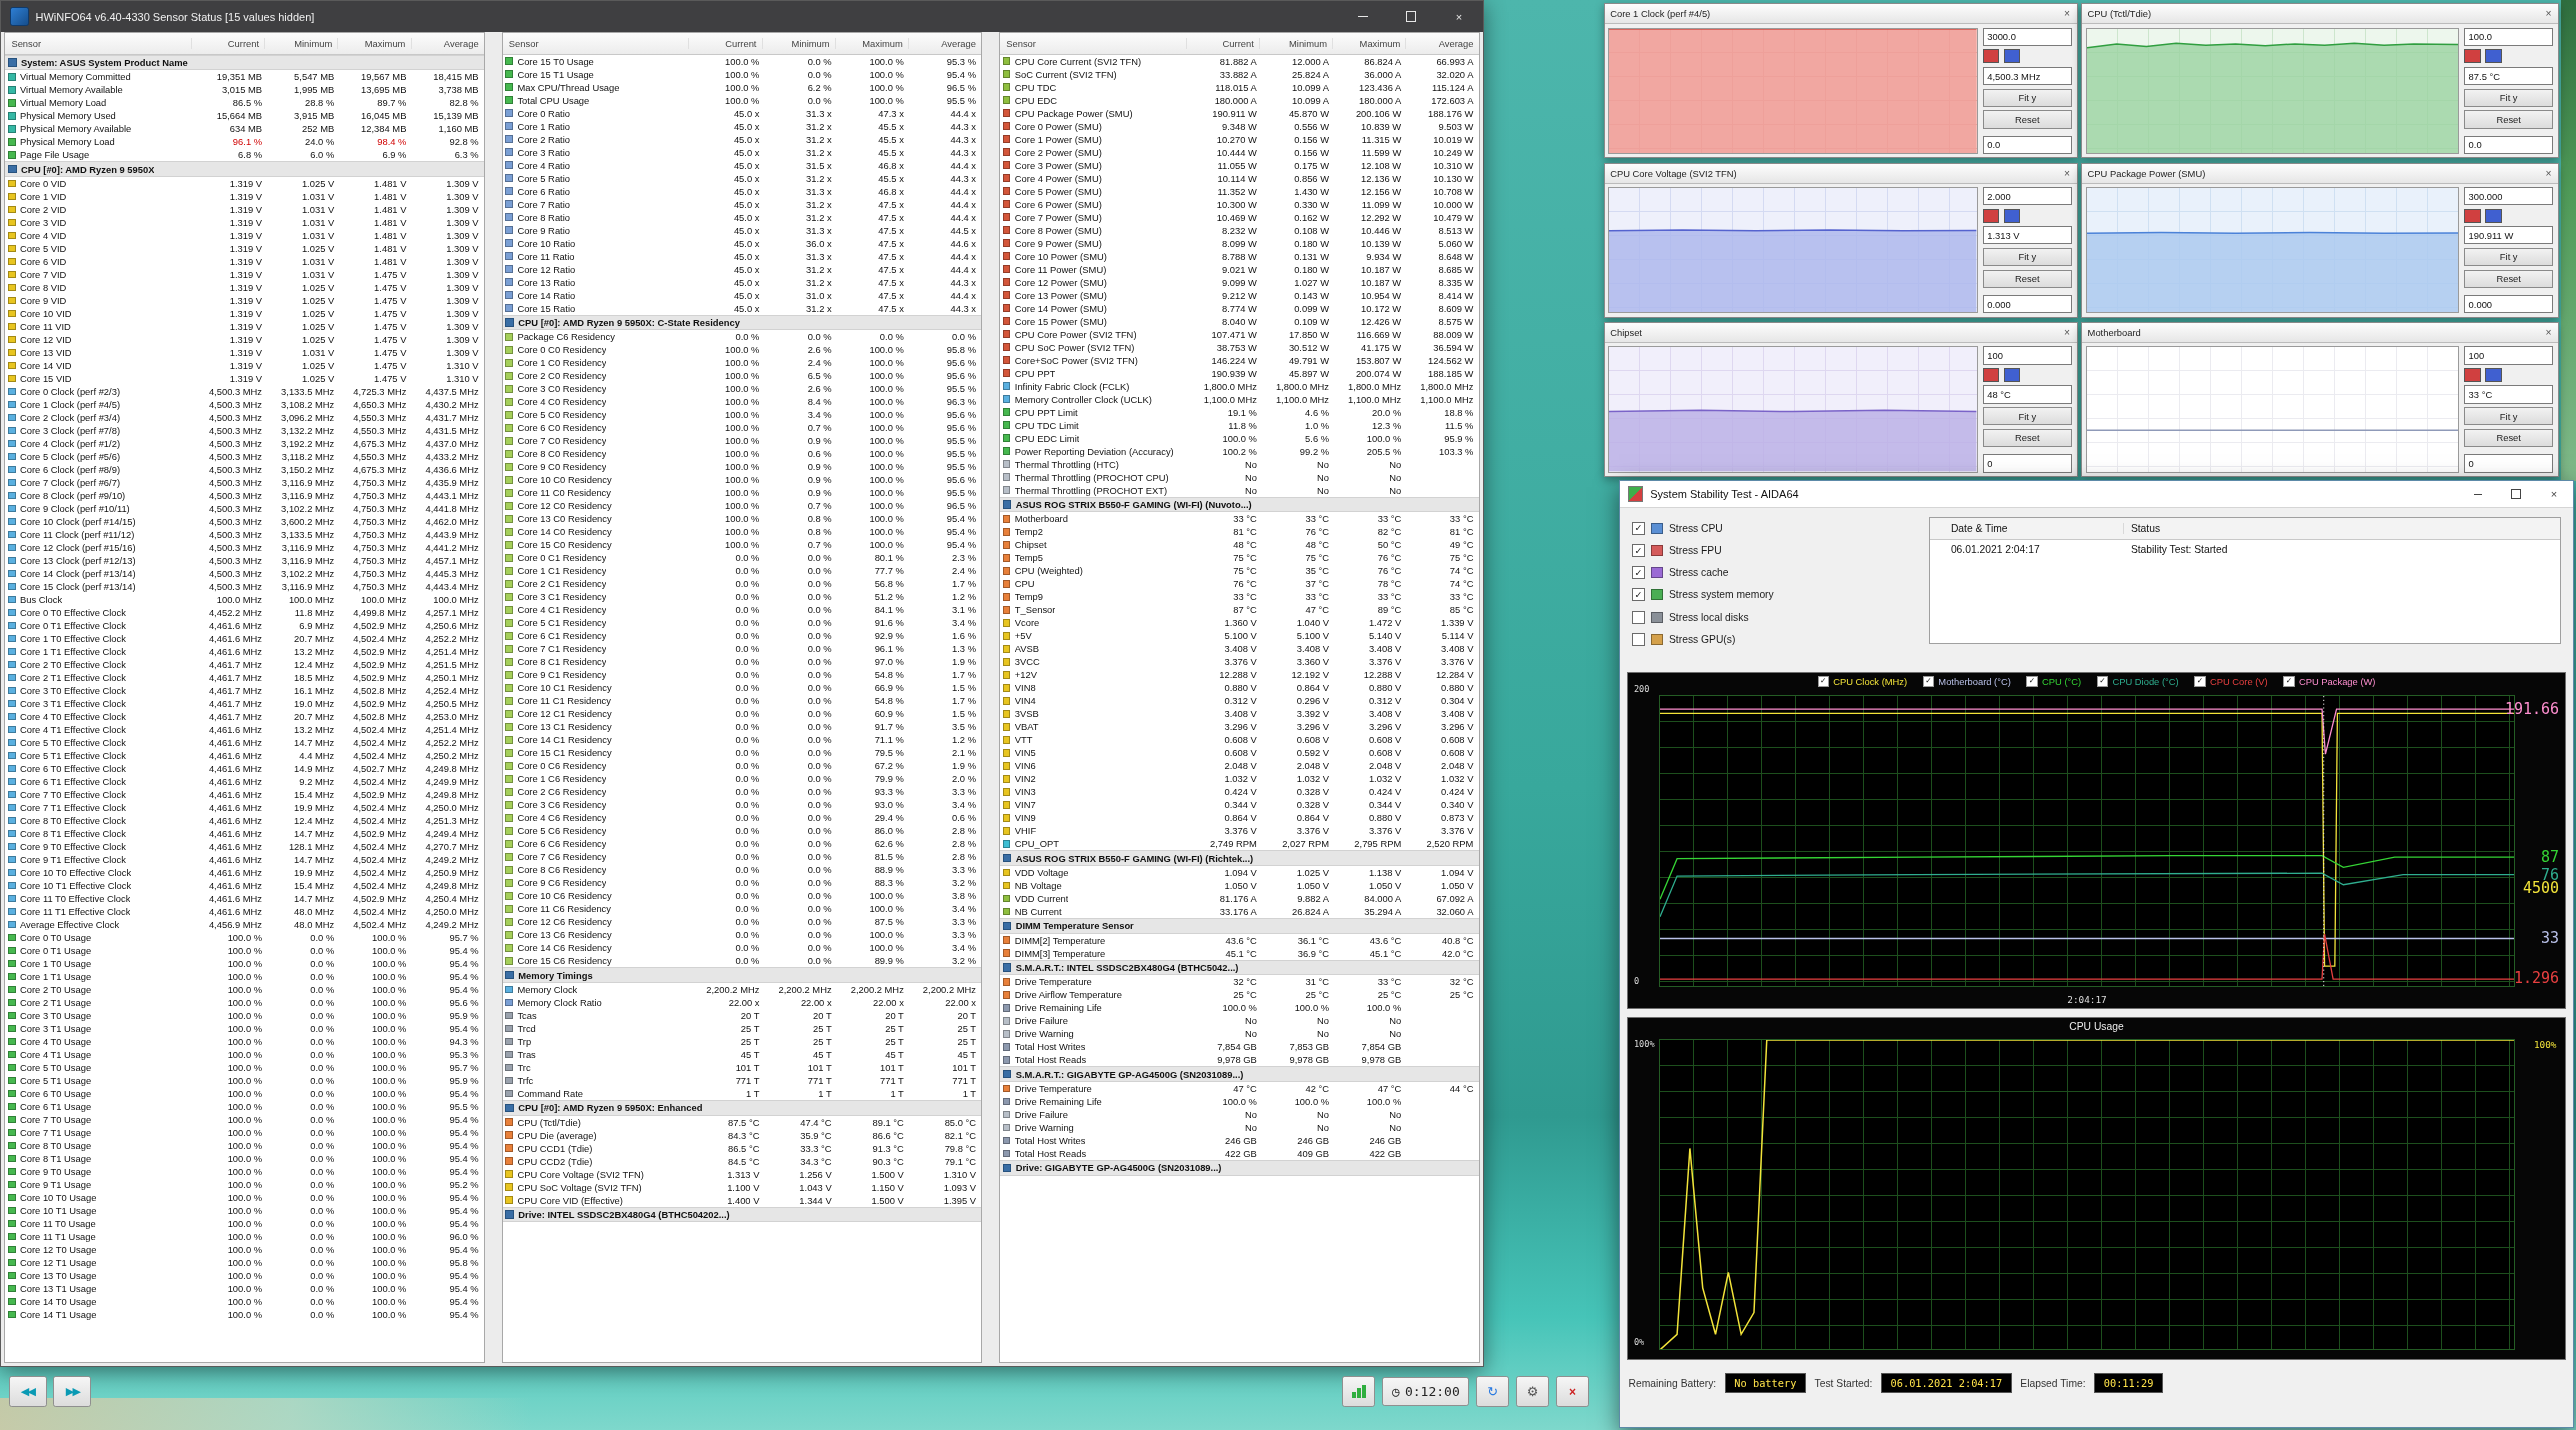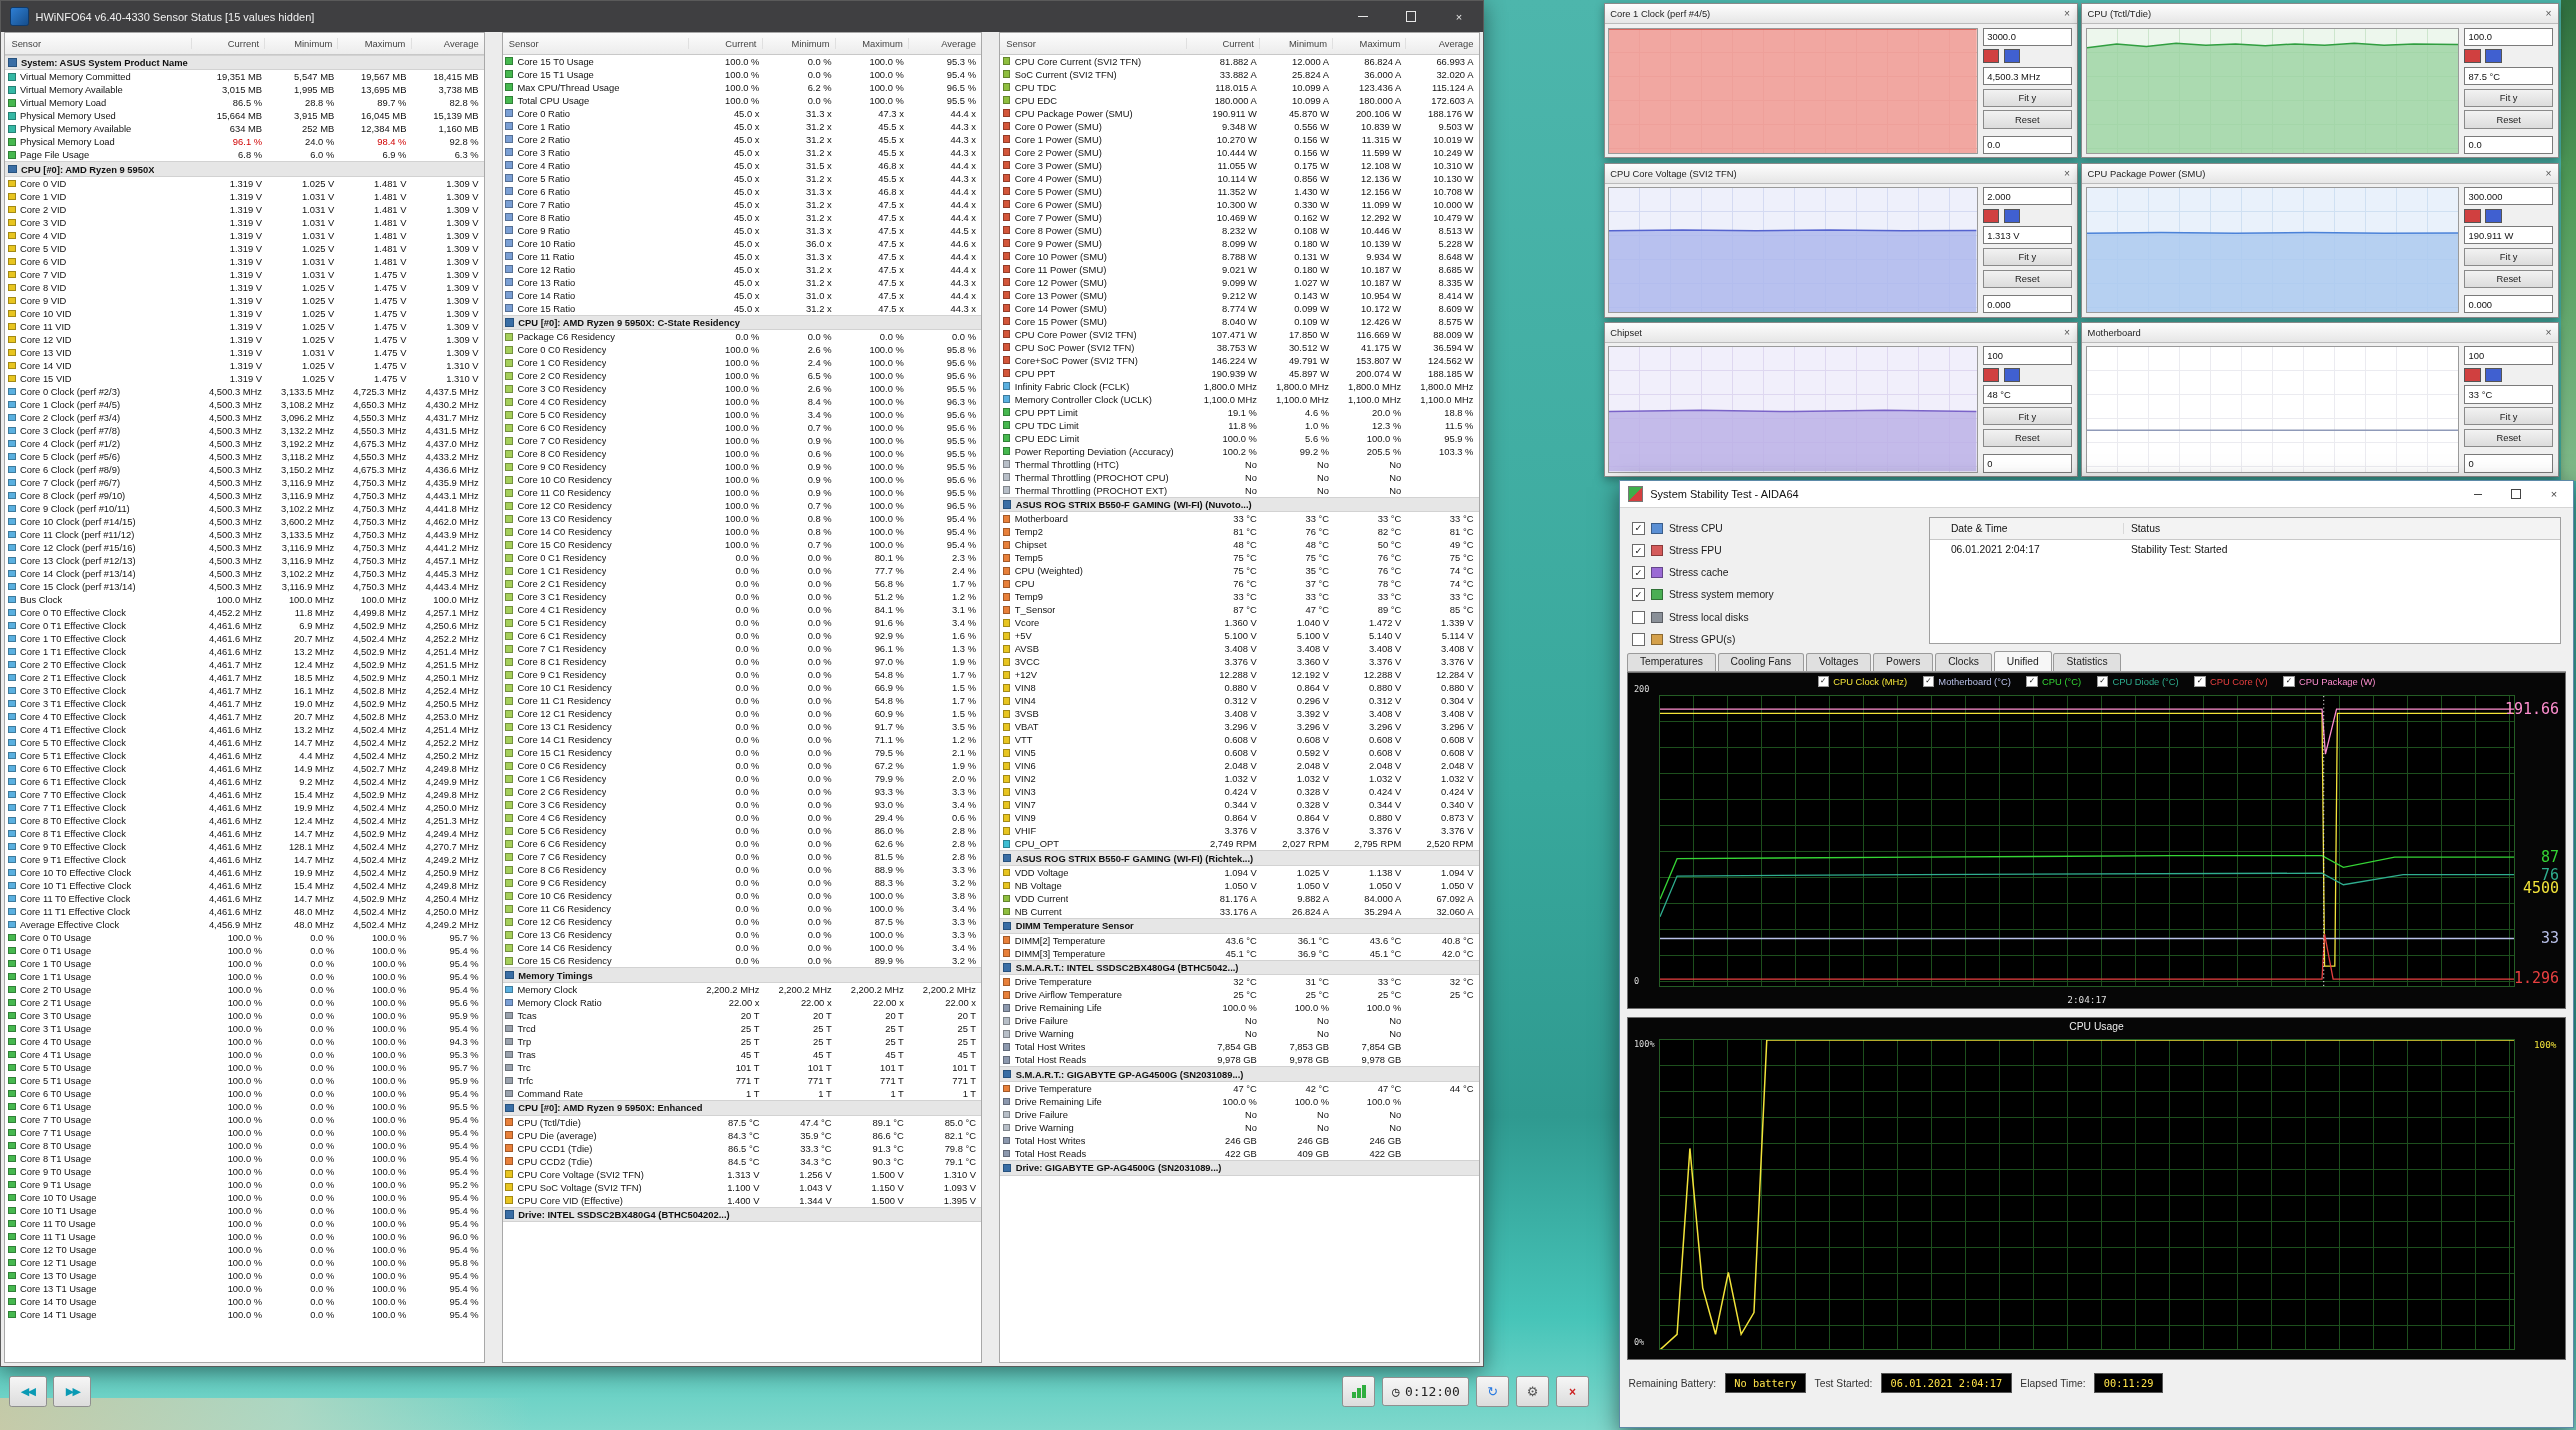--- a/index.html
+++ b/index.html
@@ -2169,21 +2169,21 @@
             <span class="sval">8.513 W</span>
           </div>
           <div class="srow">
             <span class="slab">
               <span class="ic ic-p"></span>
               <span class="slab-t">Core 9 Power (SMU)</span>
             </span>
             <span class="sval">8.099 W</span>
             <span class="sval">0.180 W</span>
             <span class="sval">10.139 W</span>
-            <span class="sval">5.228 W</span>
+            <span class="sval">5.060 W</span>
           </div>
           <div class="srow">
             <span class="slab">
               <span class="ic ic-p"></span>
               <span class="slab-t">Core 10 Power (SMU)</span>
             </span>
             <span class="sval">8.788 W</span>
             <span class="sval">0.131 W</span>
             <span class="sval">9.934 W</span>
             <span class="sval">8.648 W</span>
@@ -3084,29 +3084,20 @@
       <span class="stt-c2">Status</span>
     </div>
     <div id="stt-rows">
         <div class="stt-row">
           <span class="stt-c1" style="border-right: none;">06.01.2021 2:04:17</span>
           <span class="stt-c2">Stability Test: Started</span>
         </div>
       </div>
   </div>
 
-  <div class="a-tabs" id="aida-tabs">
-      <div class="tab">Temperatures</div>
-      <div class="tab">Cooling Fans</div>
-      <div class="tab">Voltages</div>
-      <div class="tab">Powers</div>
-      <div class="tab">Clocks</div>
-      <div class="tab active">Unified</div>
-      <div class="tab">Statistics</div>
-    </div>
 
   <div class="chart" id="chart1">
     <div class="legend" id="legend1">
         <span class="lg-item">
           <span class="lg-cb">✓</span>
           <span style="color: rgb(242, 227, 58);">CPU Clock (MHz)</span>
         </span>
         <span class="lg-item">
           <span class="lg-cb">✓</span>
           <span style="color: rgb(185, 192, 232);">Motherboard (°C)</span>

